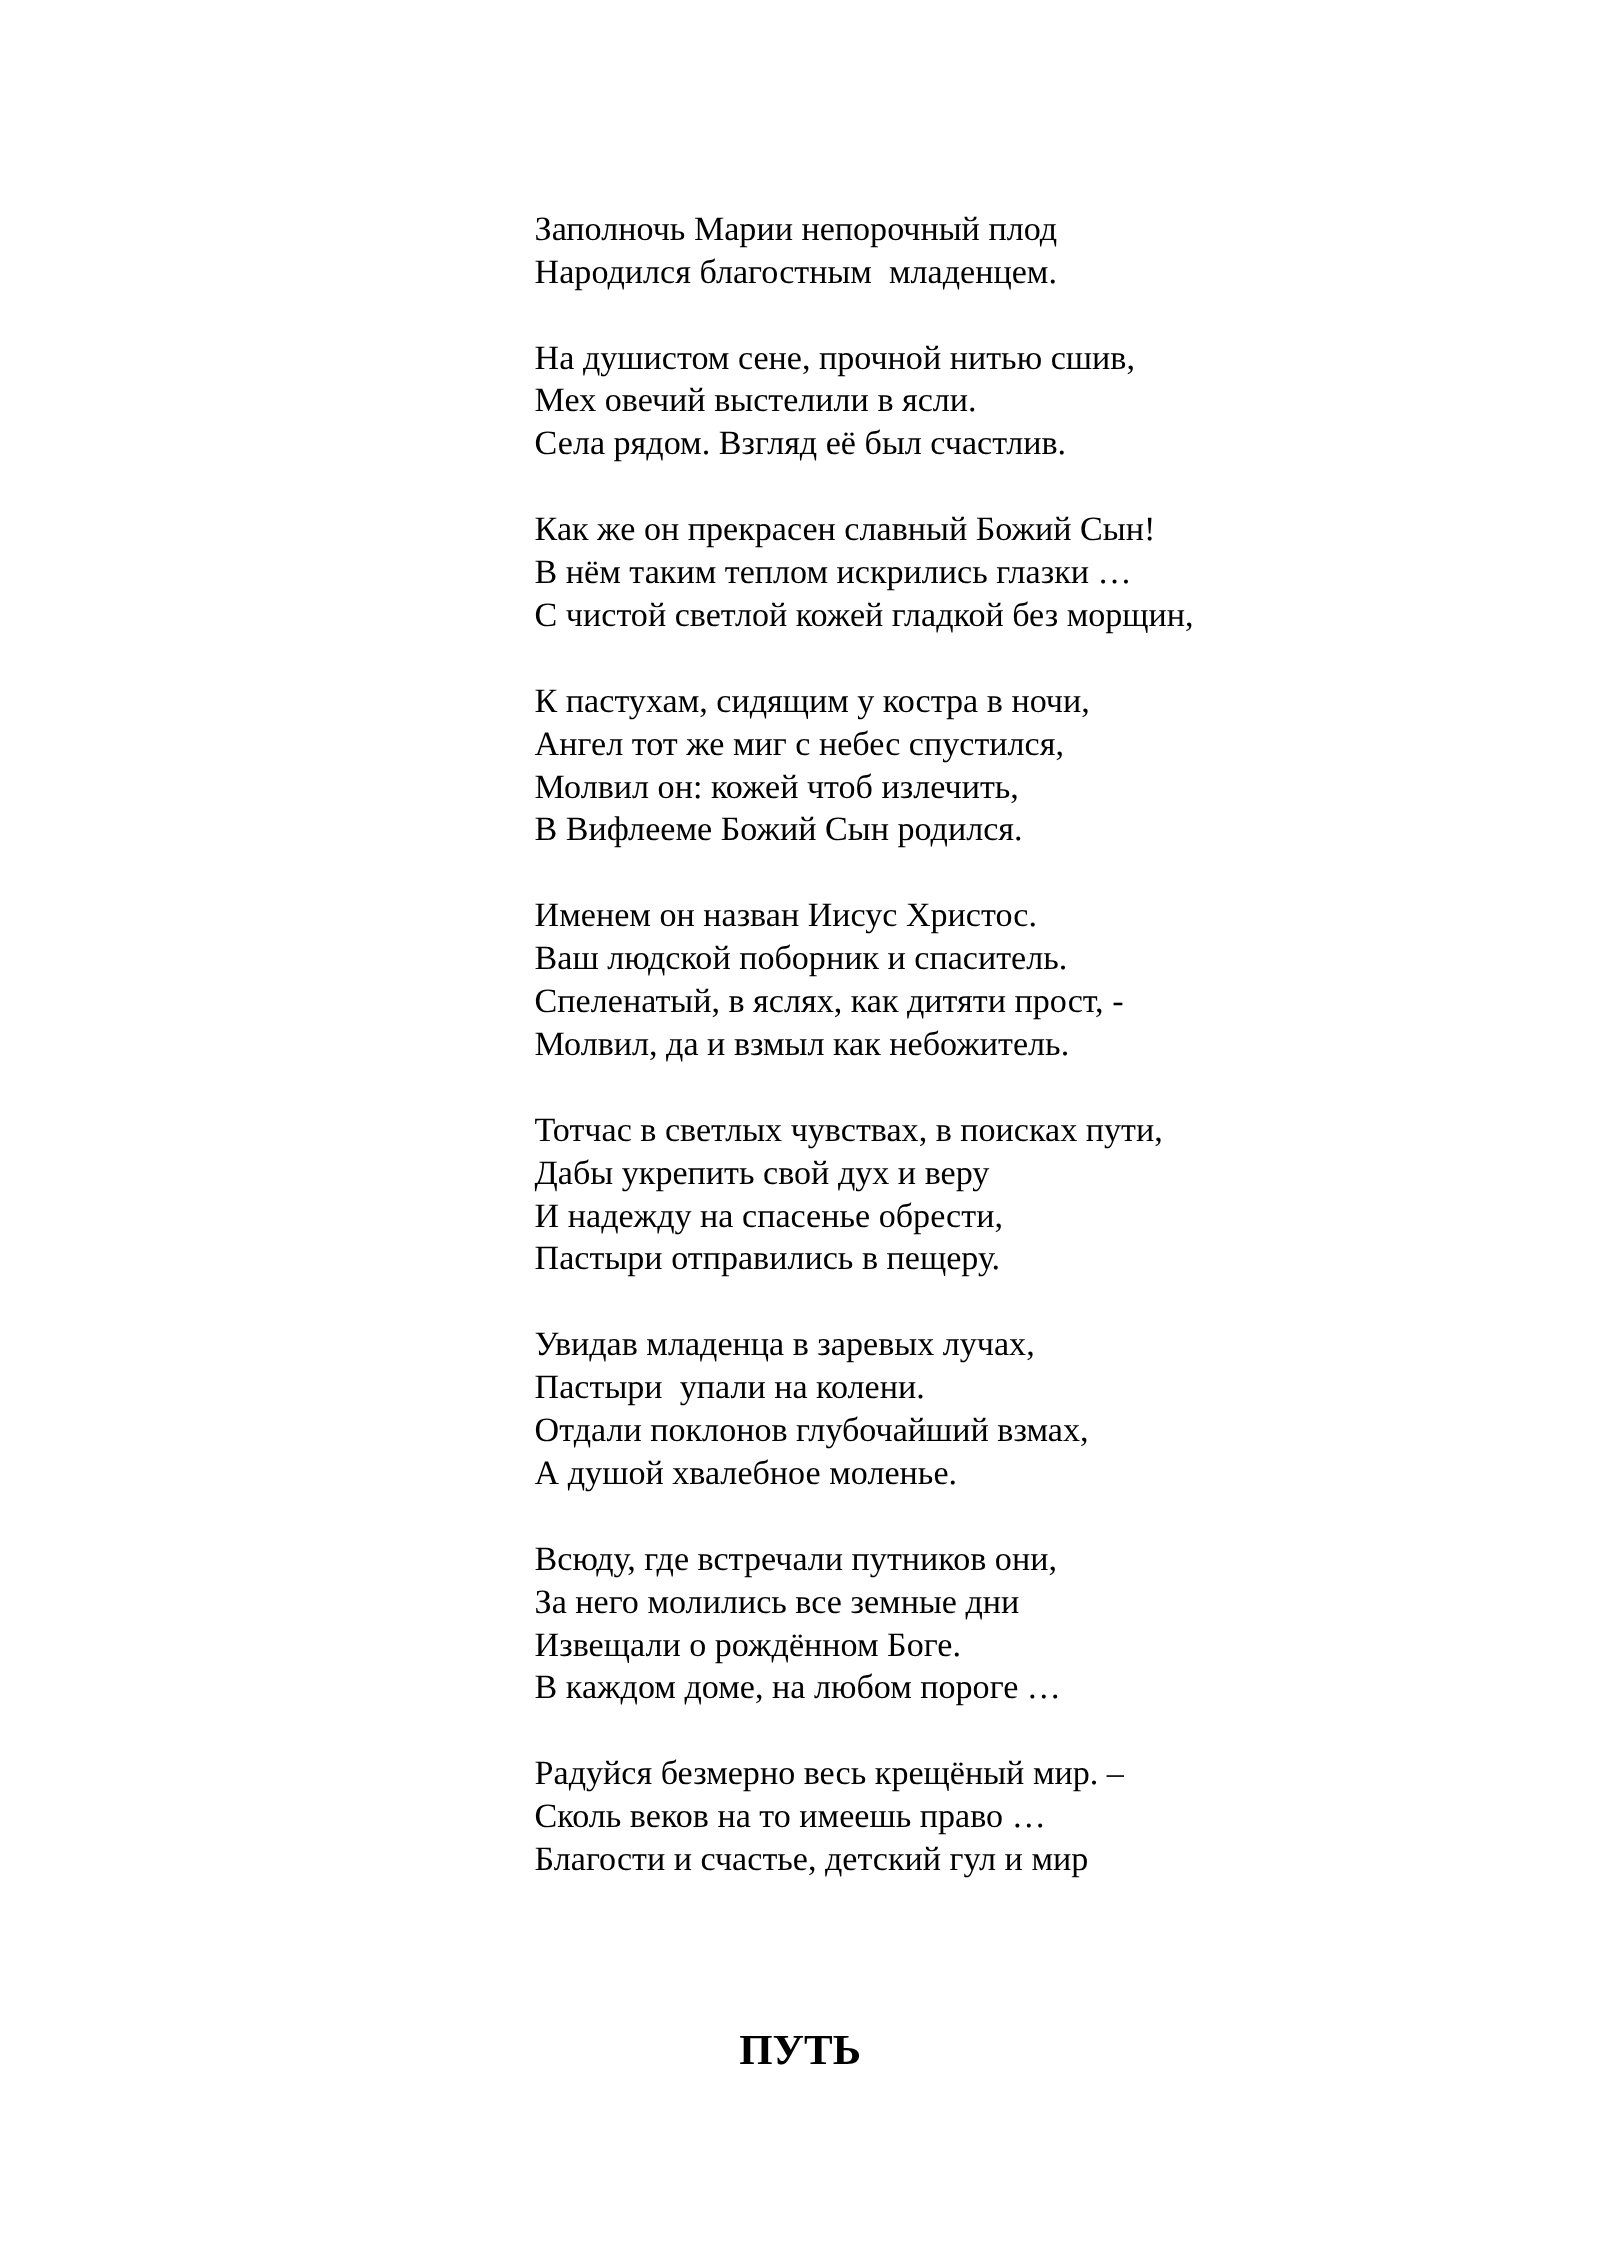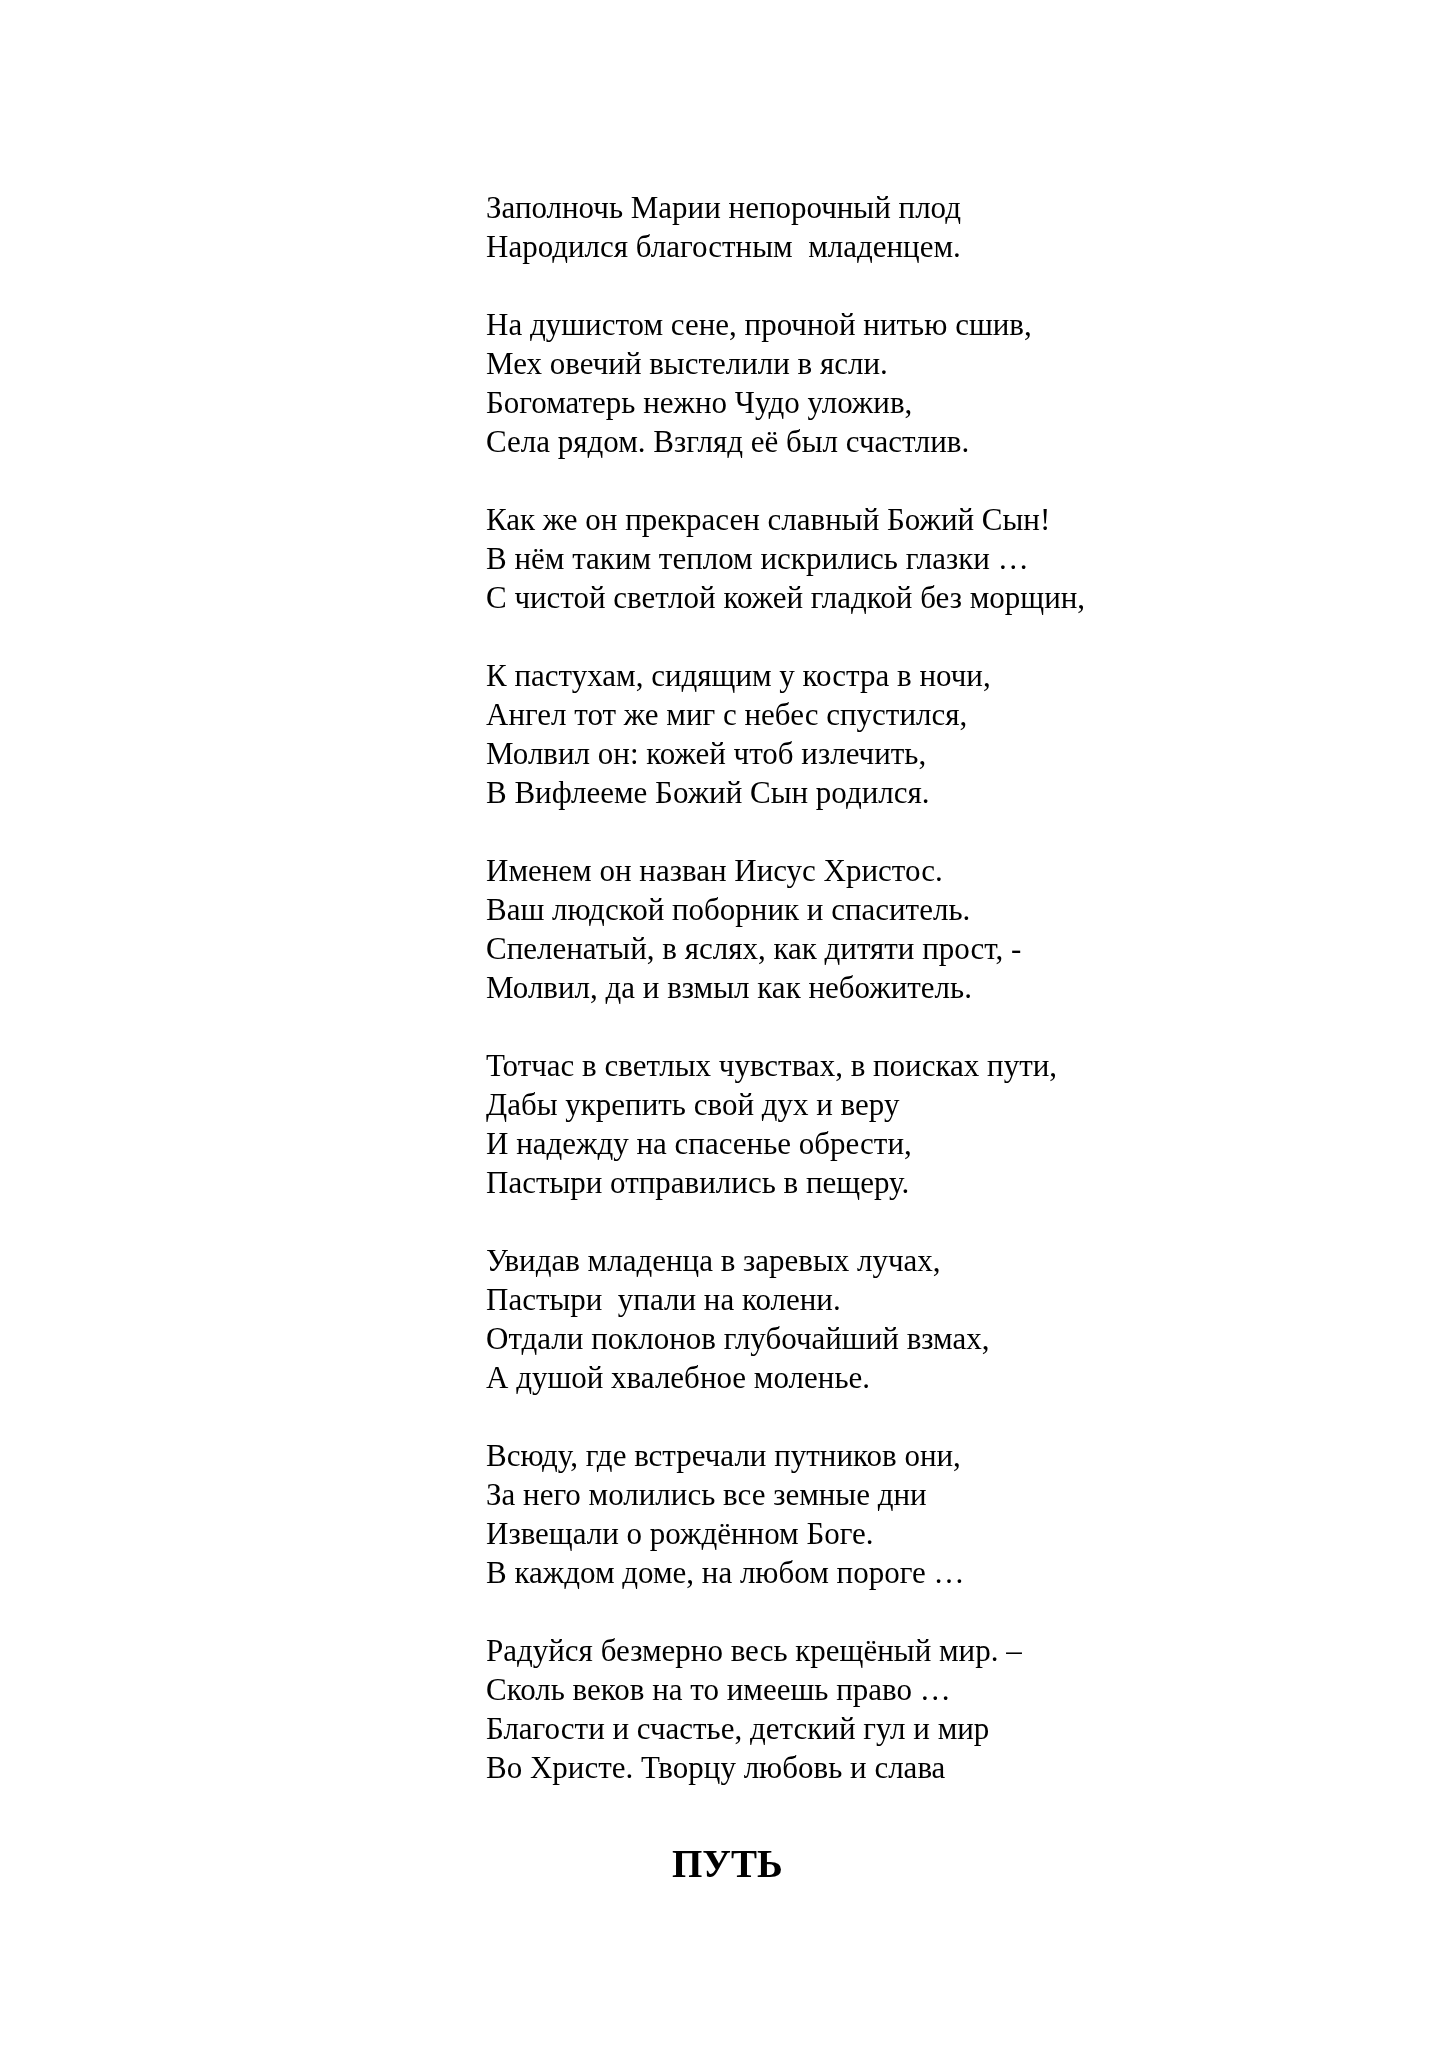--- a/index.html
+++ b/index.html
@@ -59,21 +59,20 @@
   <div class="poem">
 
     <div class="stanza">
       <span class="line">Заполночь Марии непорочный плод</span>
       <span class="line">Народился благостным  младенцем.</span>
     </div>
 
     <div class="stanza">
       <span class="line">На душистом сене, прочной нитью сшив,</span>
       <span class="line">Мех овечий выстелили в ясли.</span>
-      <span class="line">Богоматерь нежно Чудо уложив,</span>
       <span class="line">Села рядом. Взгляд её был счастлив.</span>
     </div>
 
     <div class="stanza">
       <span class="line">Как же он прекрасен славный Божий Сын!</span>
       <span class="line">В нём таким теплом искрились глазки …</span>
       <span class="line">С чистой светлой кожей гладкой без морщин,</span>
     </div>
 
     <div class="stanza">
@@ -108,19 +107,18 @@
       <span class="line">Всюду, где встречали путников они,</span>
       <span class="line">За него молились все земные дни</span>
       <span class="line">Извещали о рождённом Боге.</span>
       <span class="line">В каждом доме, на любом пороге …</span>
     </div>
 
     <div class="stanza last">
       <span class="line">Радуйся безмерно весь крещёный мир. –</span>
       <span class="line">Сколь веков на то имеешь право …</span>
       <span class="line">Благости и счастье, детский гул и мир</span>
-      <span class="line">Во Христе. Творцу любовь и слава</span>
     </div>
 
   </div>
 
   <div class="next-title">ПУТЬ</div>
 </div>
 
 </body></html>

